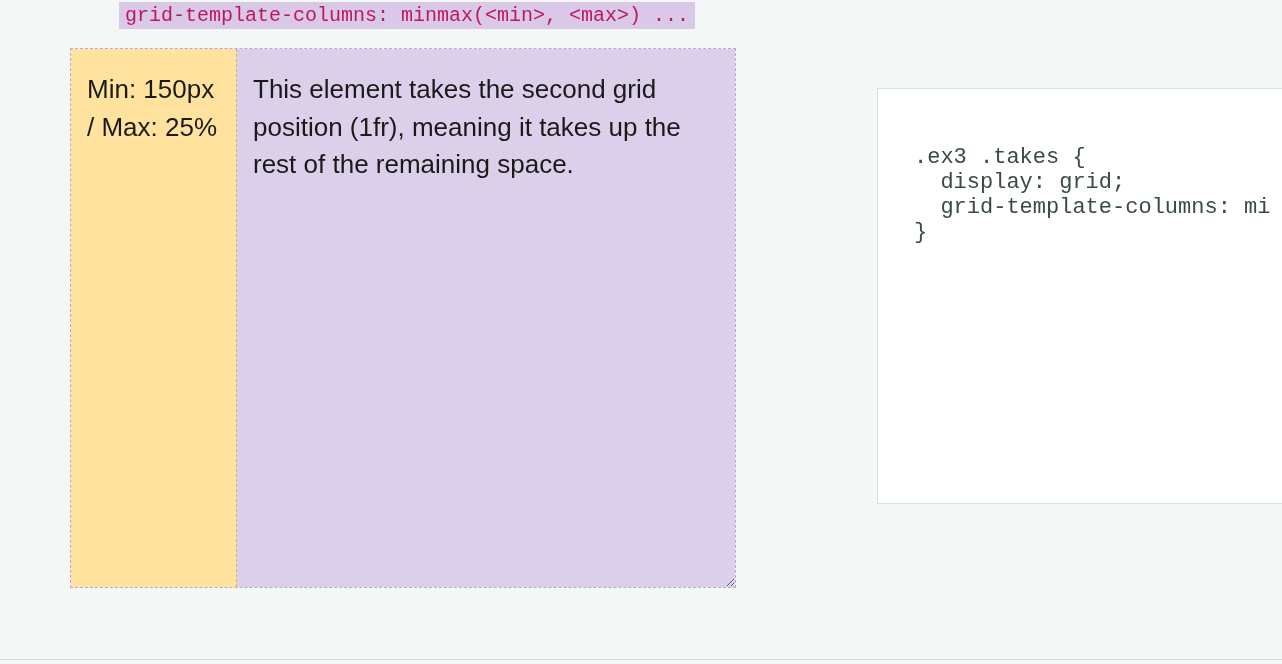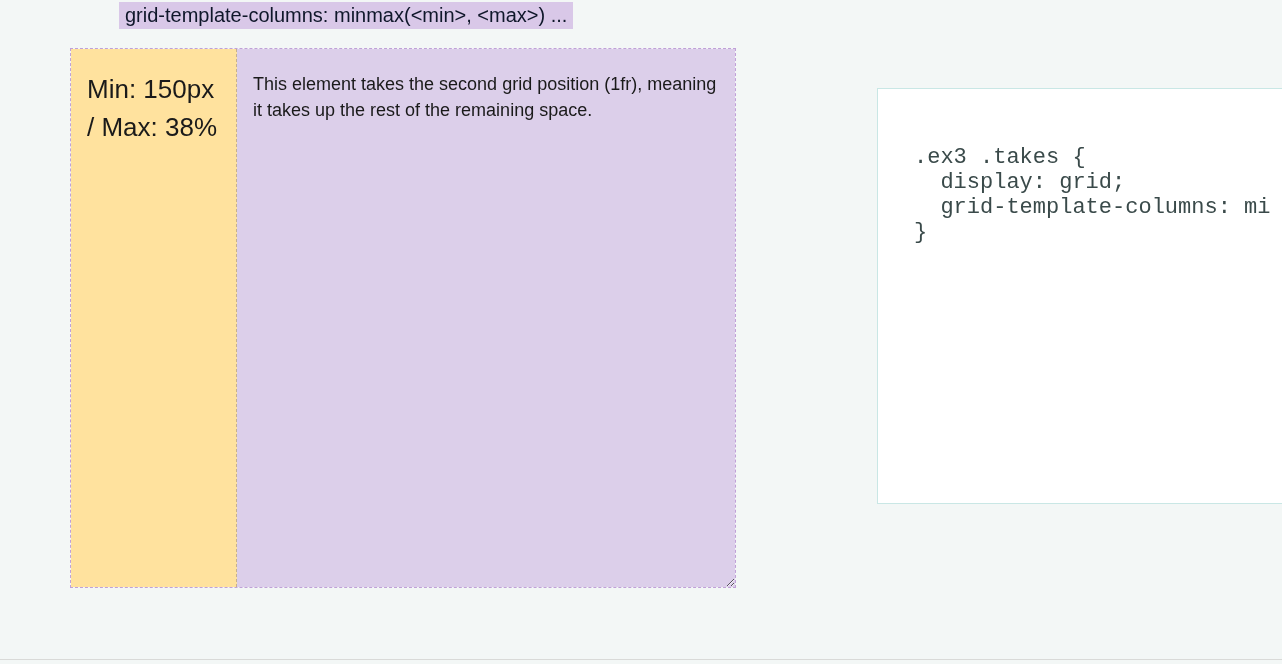--- a/index.html
+++ b/index.html
@@ -13,24 +13,24 @@
       width: 1282px;
       height: 664px;
       overflow: hidden;
       position: relative;
     }
     .syntax-line {
       position: absolute;
       top: 2px;
       left: 119px;
       background: #d9c8e8;
-      font-family: Liberation Sans, sans-serif;
+      font-family: Liberation Mono, monospace;
       font-size: 20px;
       padding: 2px 6px;
-      color: #0f172a;
+      color: #be185d;
       white-space: pre;
     }
     .demo-box {
       position: absolute;
       top: 48px;
       left: 70px;
       width: 666px;
       height: 540px;
       display: grid;
       grid-template-columns: minmax(150px, 25%) 1fr;
@@ -42,21 +42,21 @@
       background: #ffe29e;
       border-right: 1px dashed #c5b090;
       padding: 22px 16px;
       font-size: 26px;
       color: #1a1a1a;
       line-height: 1.45;
     }
     .demo-col2 {
       background: #dccfea;
       padding: 22px 16px;
-      font-size: 18px;
+      font-size: 26px;
       color: #1a1a1a;
       line-height: 1.45;
     }
     .code-panel {
       position: absolute;
       top: 88px;
       left: 877px;
       width: 600px;
       height: 416px;
       background: #ffffff;
@@ -80,20 +80,20 @@
       height: 1px;
       background: #d9dad8;
     }
   </style>
 </head>
 <body>
 
 <div class="syntax-line">grid-template-columns: minmax(&lt;min&gt;, &lt;max&gt;) ...</div>
 
 <div class="demo-box">
-  <div class="demo-col1">Min: 150px / Max: 38%</div>
+  <div class="demo-col1">Min: 150px / Max: 25%</div>
   <div class="demo-col2">This element takes the second grid position (1fr), meaning it takes up the rest of the remaining space.</div>
 </div>
 
 <div class="code-panel"><span>.ex3 .takes {</span>
 <span class="indent">display: grid;</span><span class="indent">grid-template-columns: mi</span><span>}</span></div>
 
 <div class="hr-bottom"></div>
 
 </body></html>

